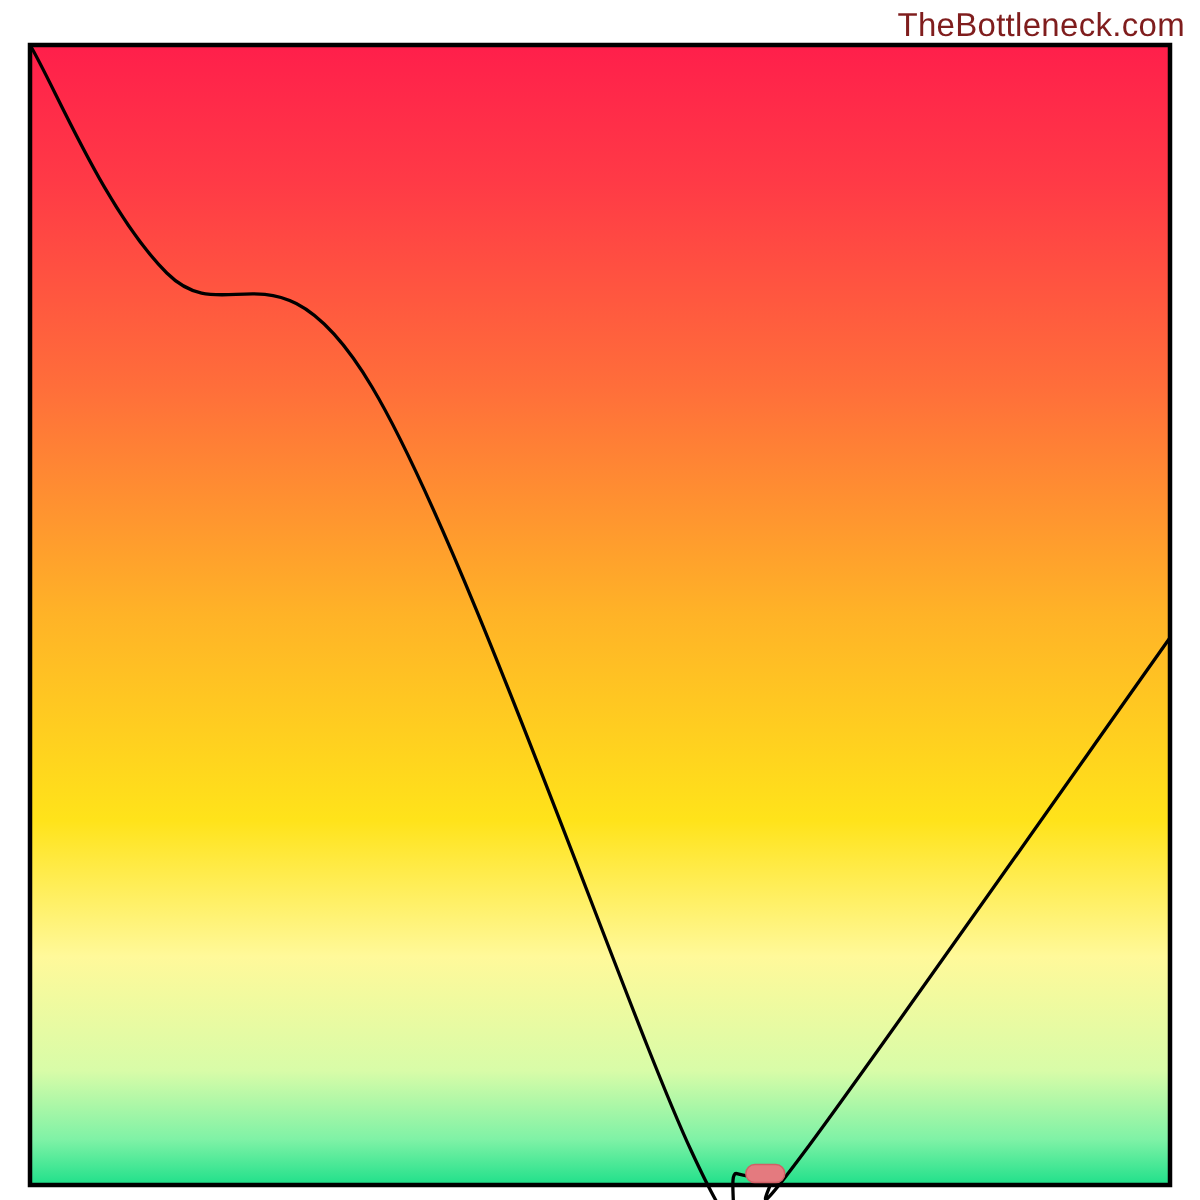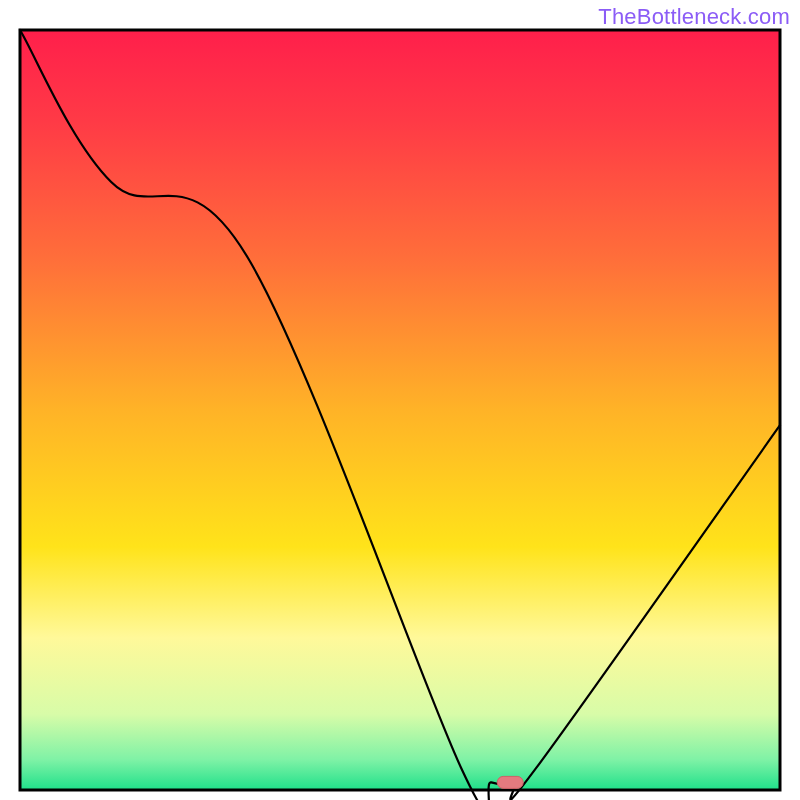--- a/index.html
+++ b/index.html
@@ -14,21 +14,21 @@
     position: relative;
     width: 800px;
     height: 800px;
   }
   .watermark {
     position: absolute;
     top: 4px;
     right: 10px;
     font-size: 22px;
     font-weight: 500;
-    color: #8b5cf6;
+    color: #7f1d1d;
     letter-spacing: 0.2px;
   }
   svg.chart {
     position: absolute;
     left: 0;
     top: 0;
   }
 </style>
 </head>
 <body>

